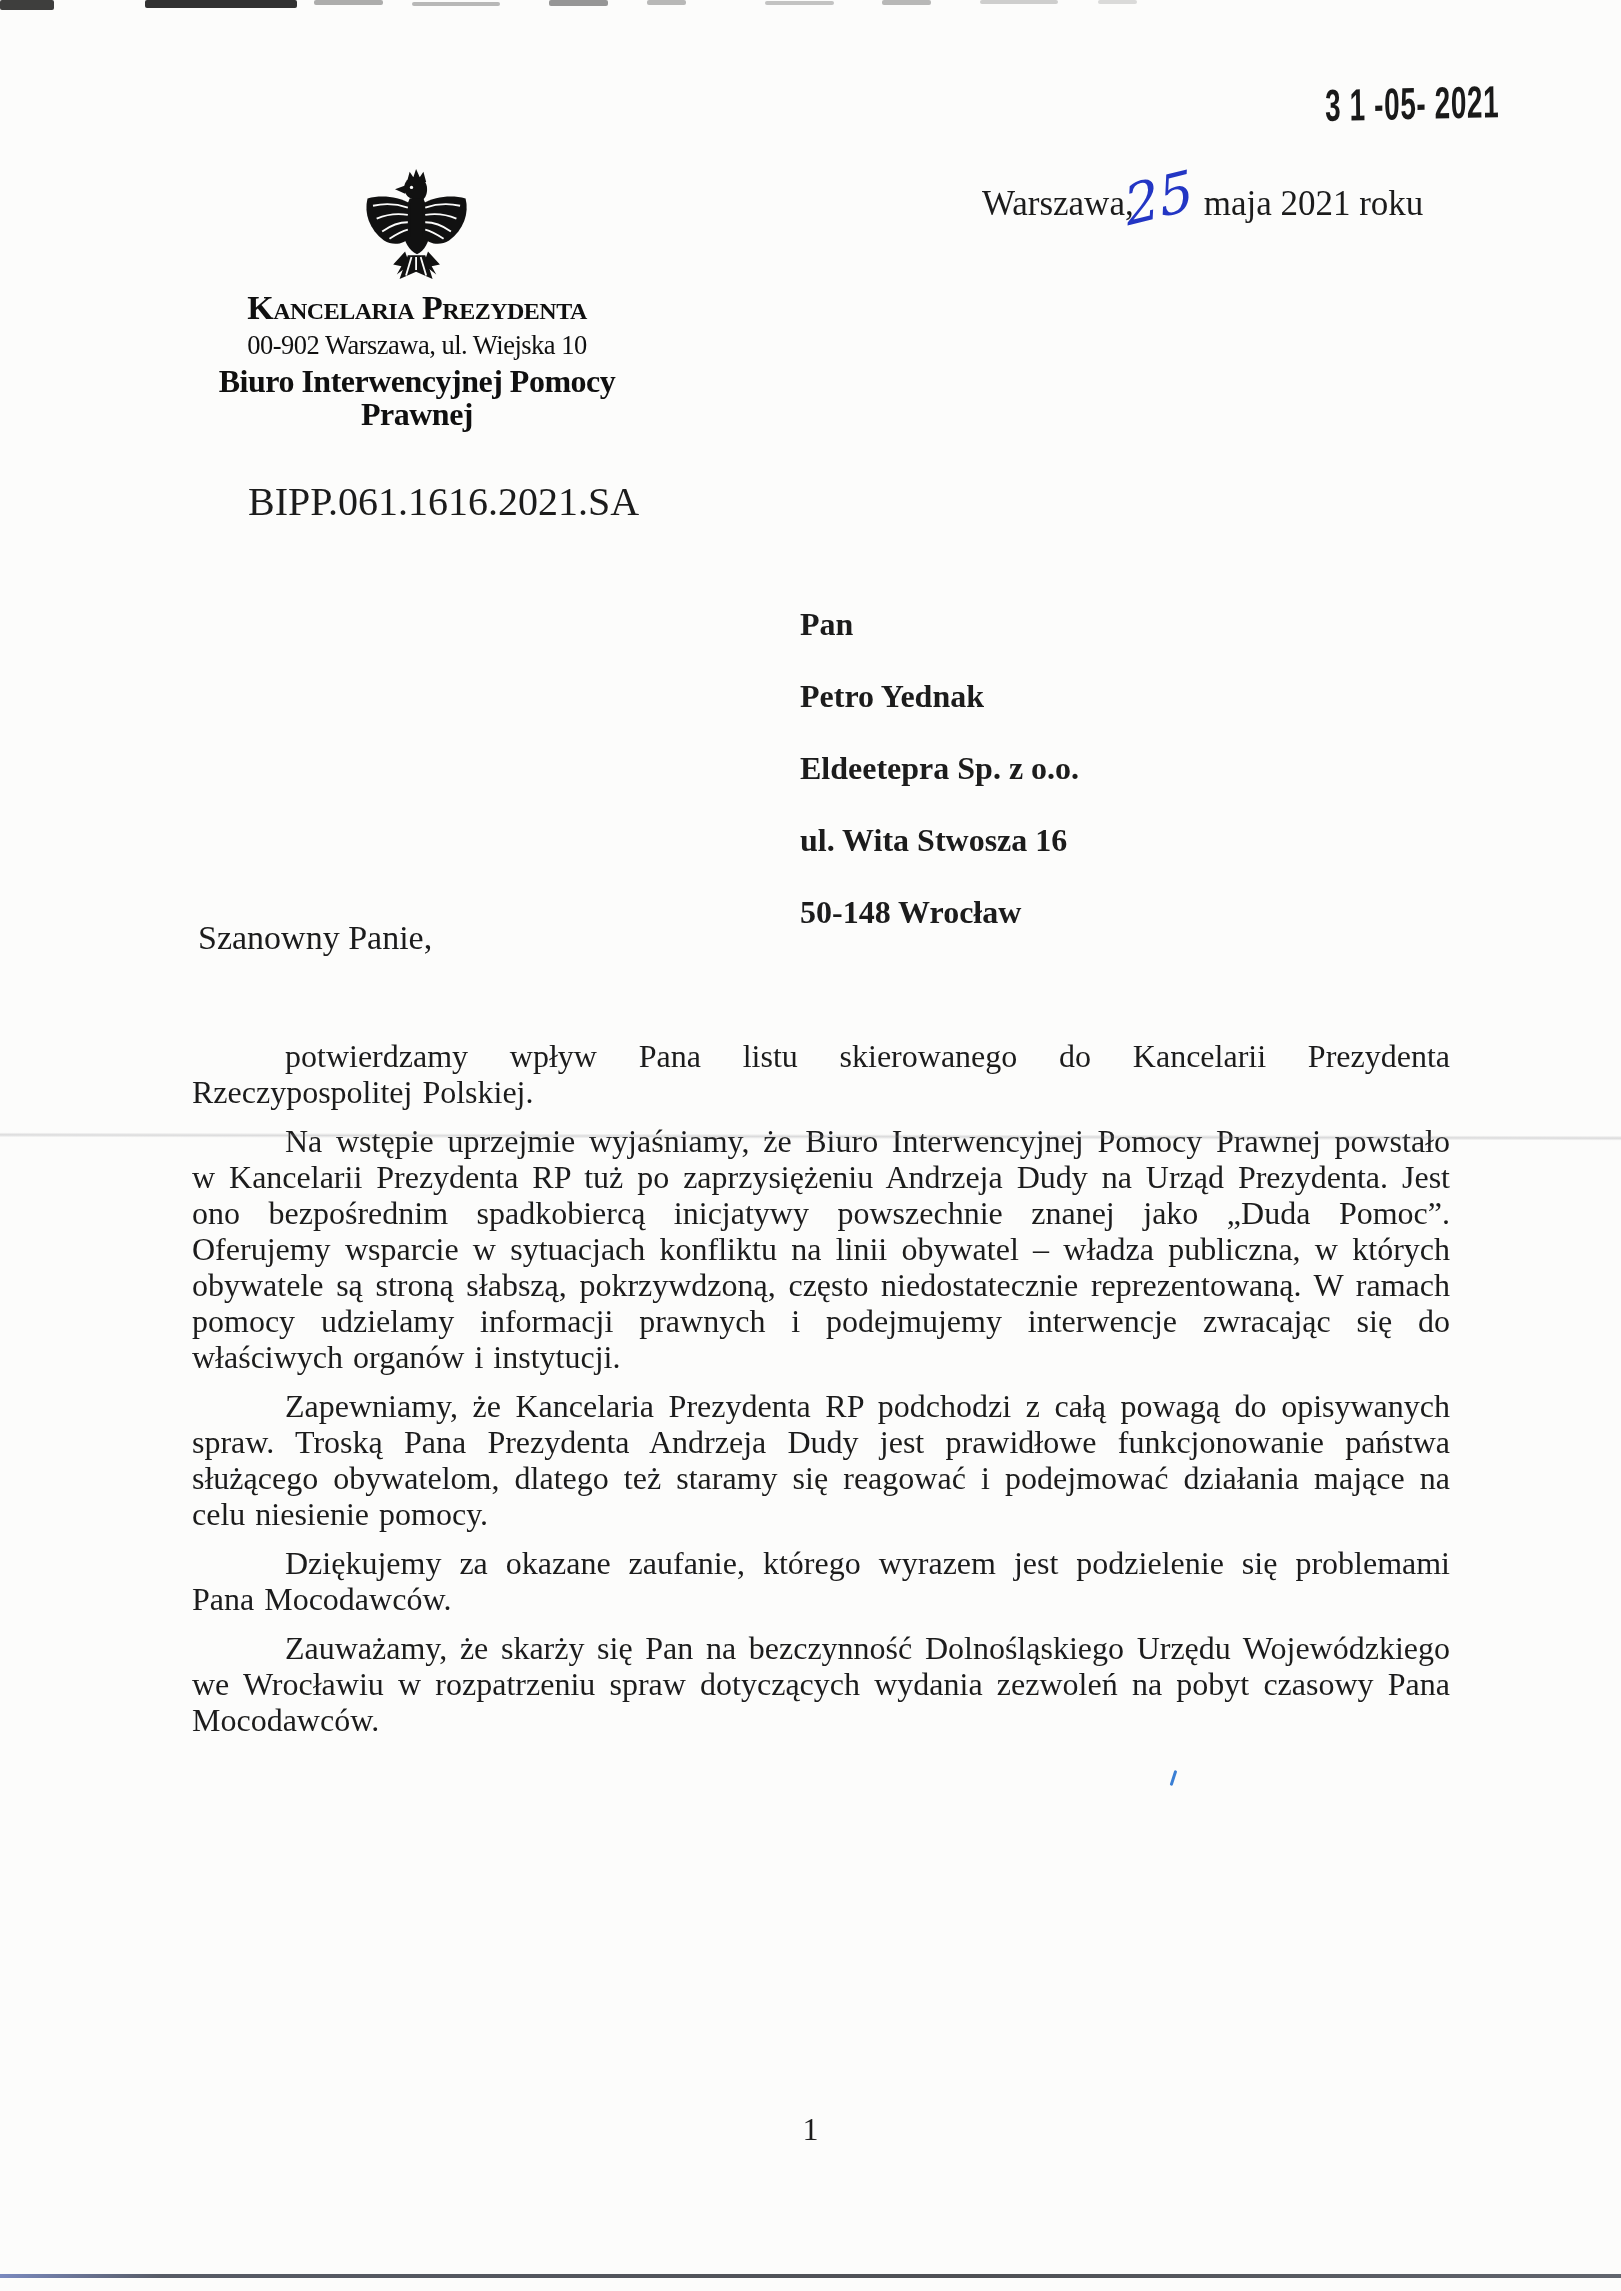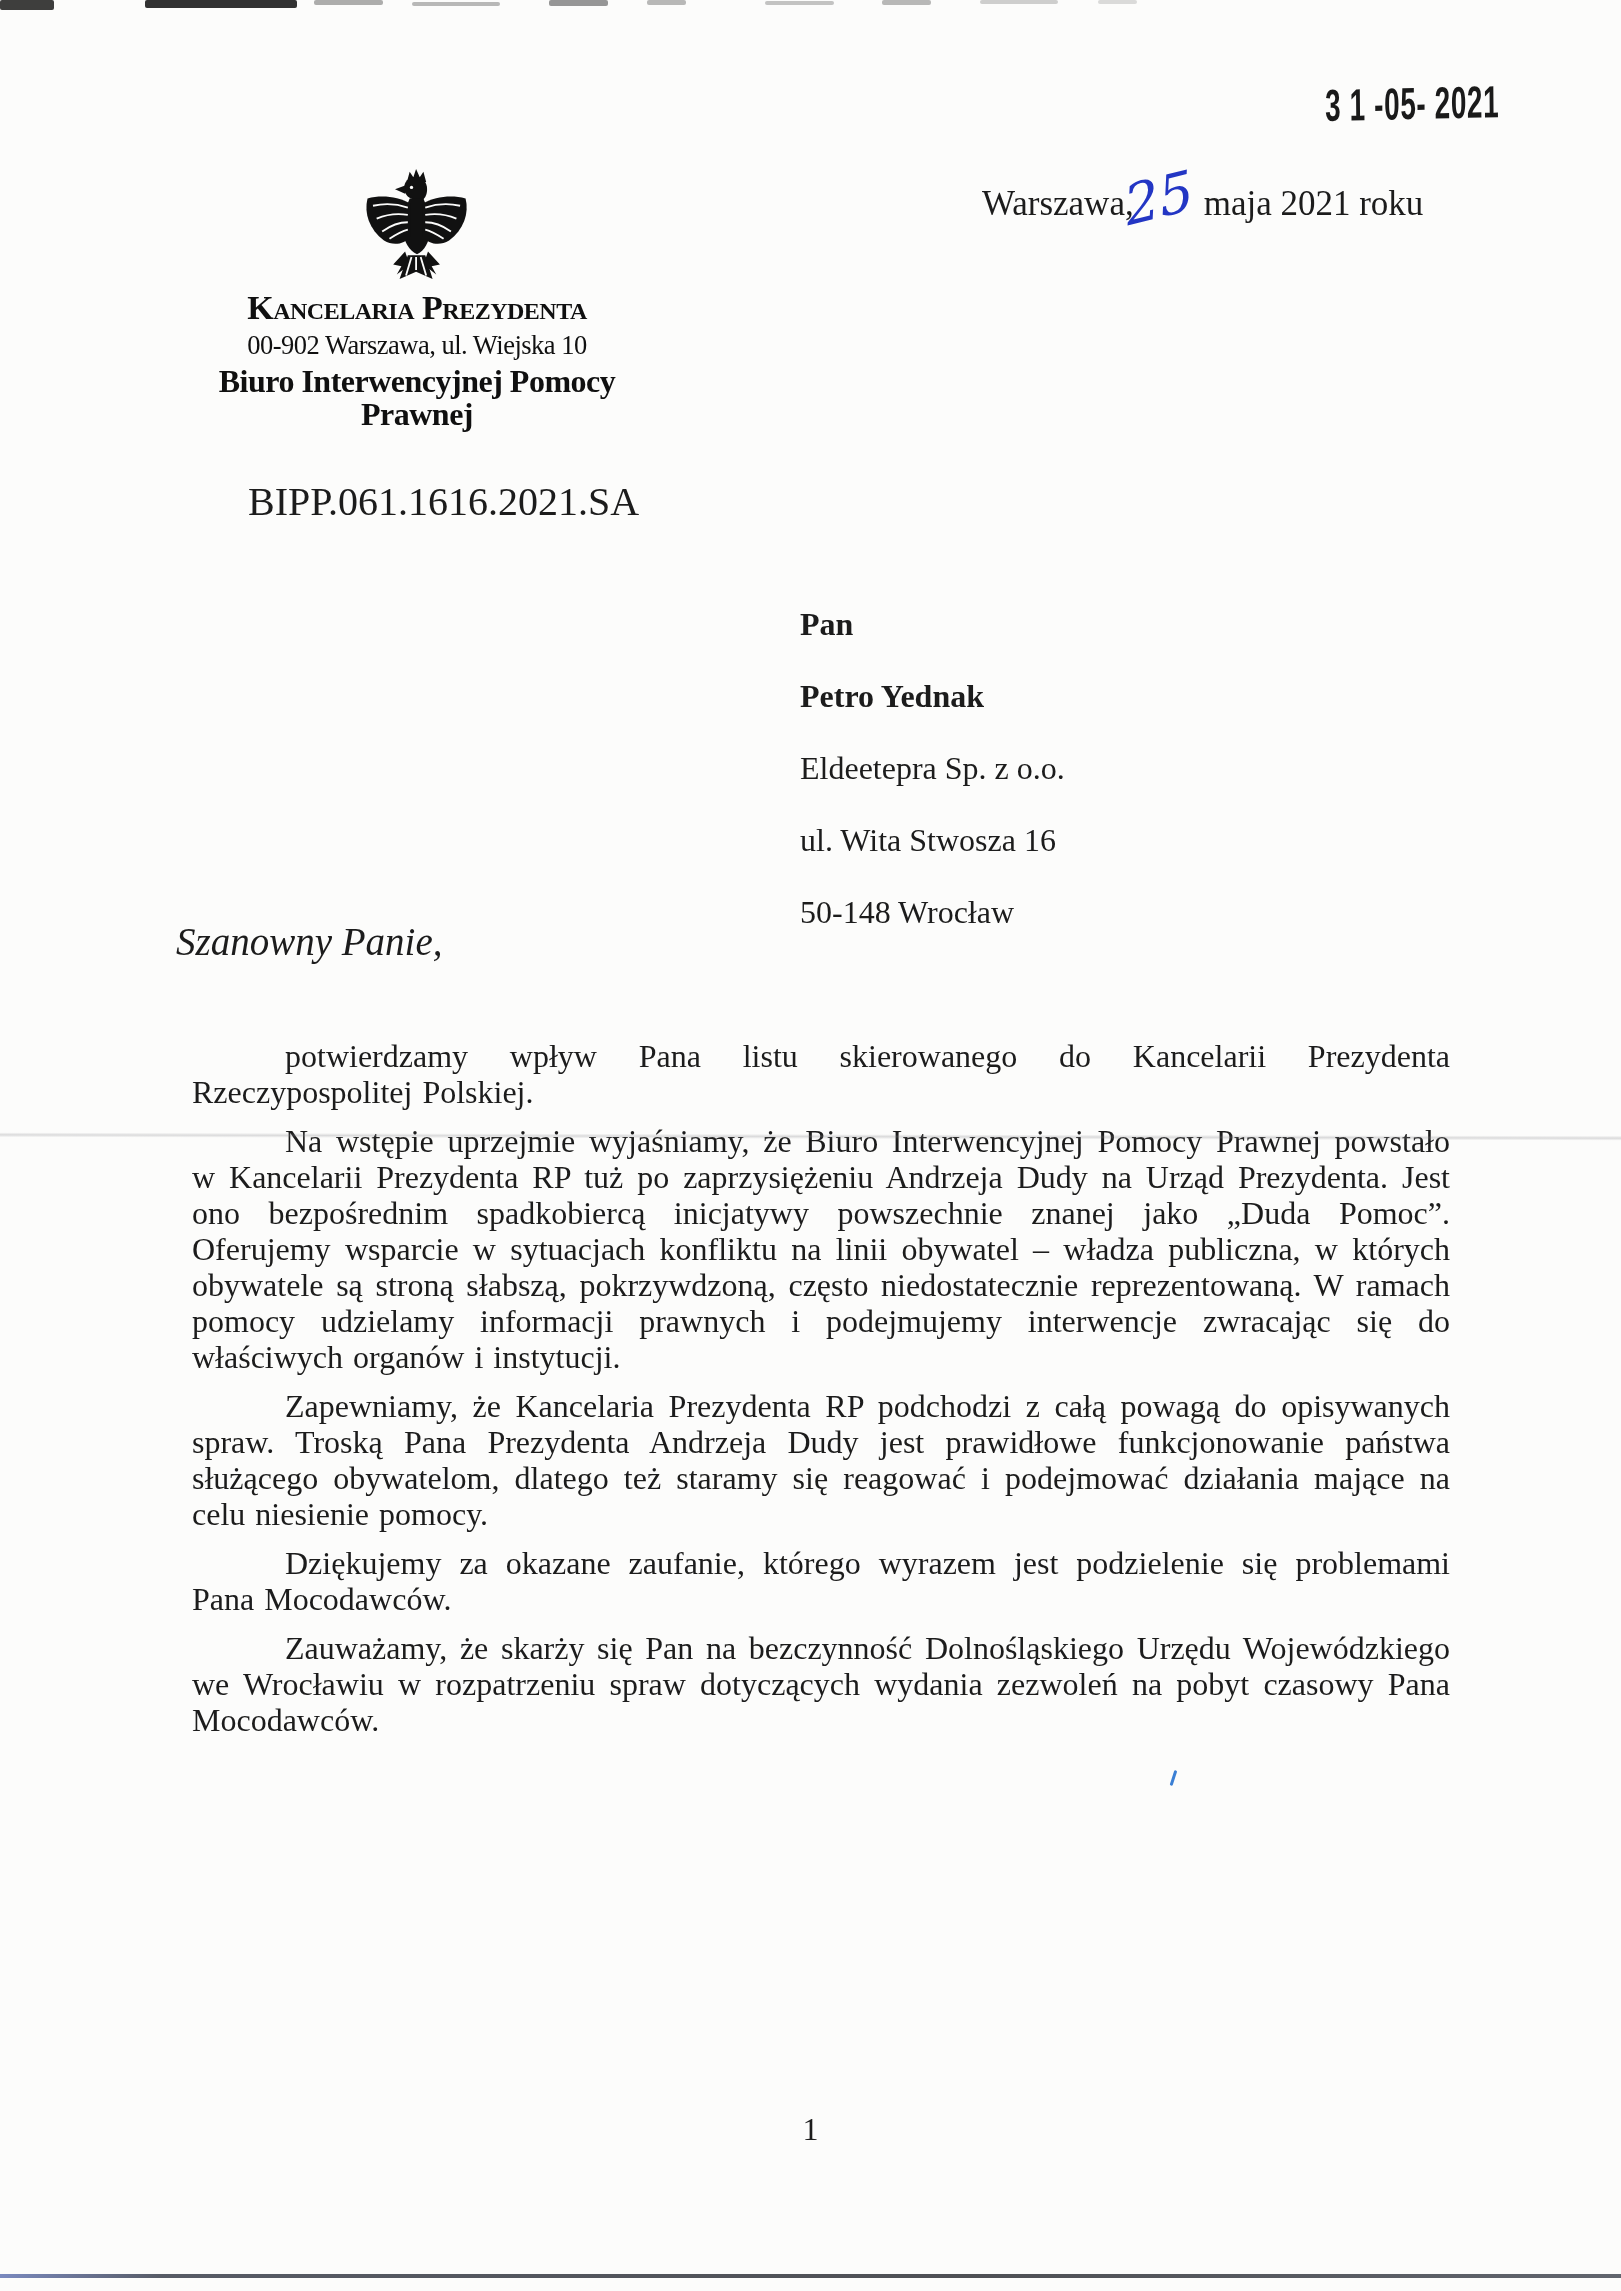--- a/index.html
+++ b/index.html
@@ -41,23 +41,23 @@
     font-variant:small-caps;font-weight:700;font-size:34px;line-height:37px;
     letter-spacing:-0.5px;
   }
   .org-address{font-size:26.5px;line-height:39px;font-weight:400;letter-spacing:-0.5px;}
   .org-bureau{font-size:32px;line-height:33px;font-weight:700;letter-spacing:-0.5px;}
   
   .reference{position:absolute;left:248px;top:478px;font-size:40px;}
   
   .addressee{position:absolute;left:800px;top:588px;font-size:32px;line-height:72px;}
   .addressee .bold{font-weight:700;}
-  .addressee div{white-space:nowrap;}
+  .addressee div{white-space:nowrap;font-weight:bold;}
   
-  .salutation{position:absolute;left:176px;top:919px;font-size:39px;font-style:italic;}
+  .salutation{position:absolute;left:198px;top:919px;font-size:34px;}
   
   .body-text{position:absolute;left:179px;top:1025px;width:1284px;font-size:32px;}
   .body-text p{
     margin:13px;text-indent:93px;text-align:justify;line-height:36px;
     word-spacing:2px;
   }
   
   .pen-tick{
     position:absolute;left:1172px;top:1770px;width:2.9px;height:15.7px;
     background:#3b7fd4;border-radius:2px;transform:rotate(18deg);

